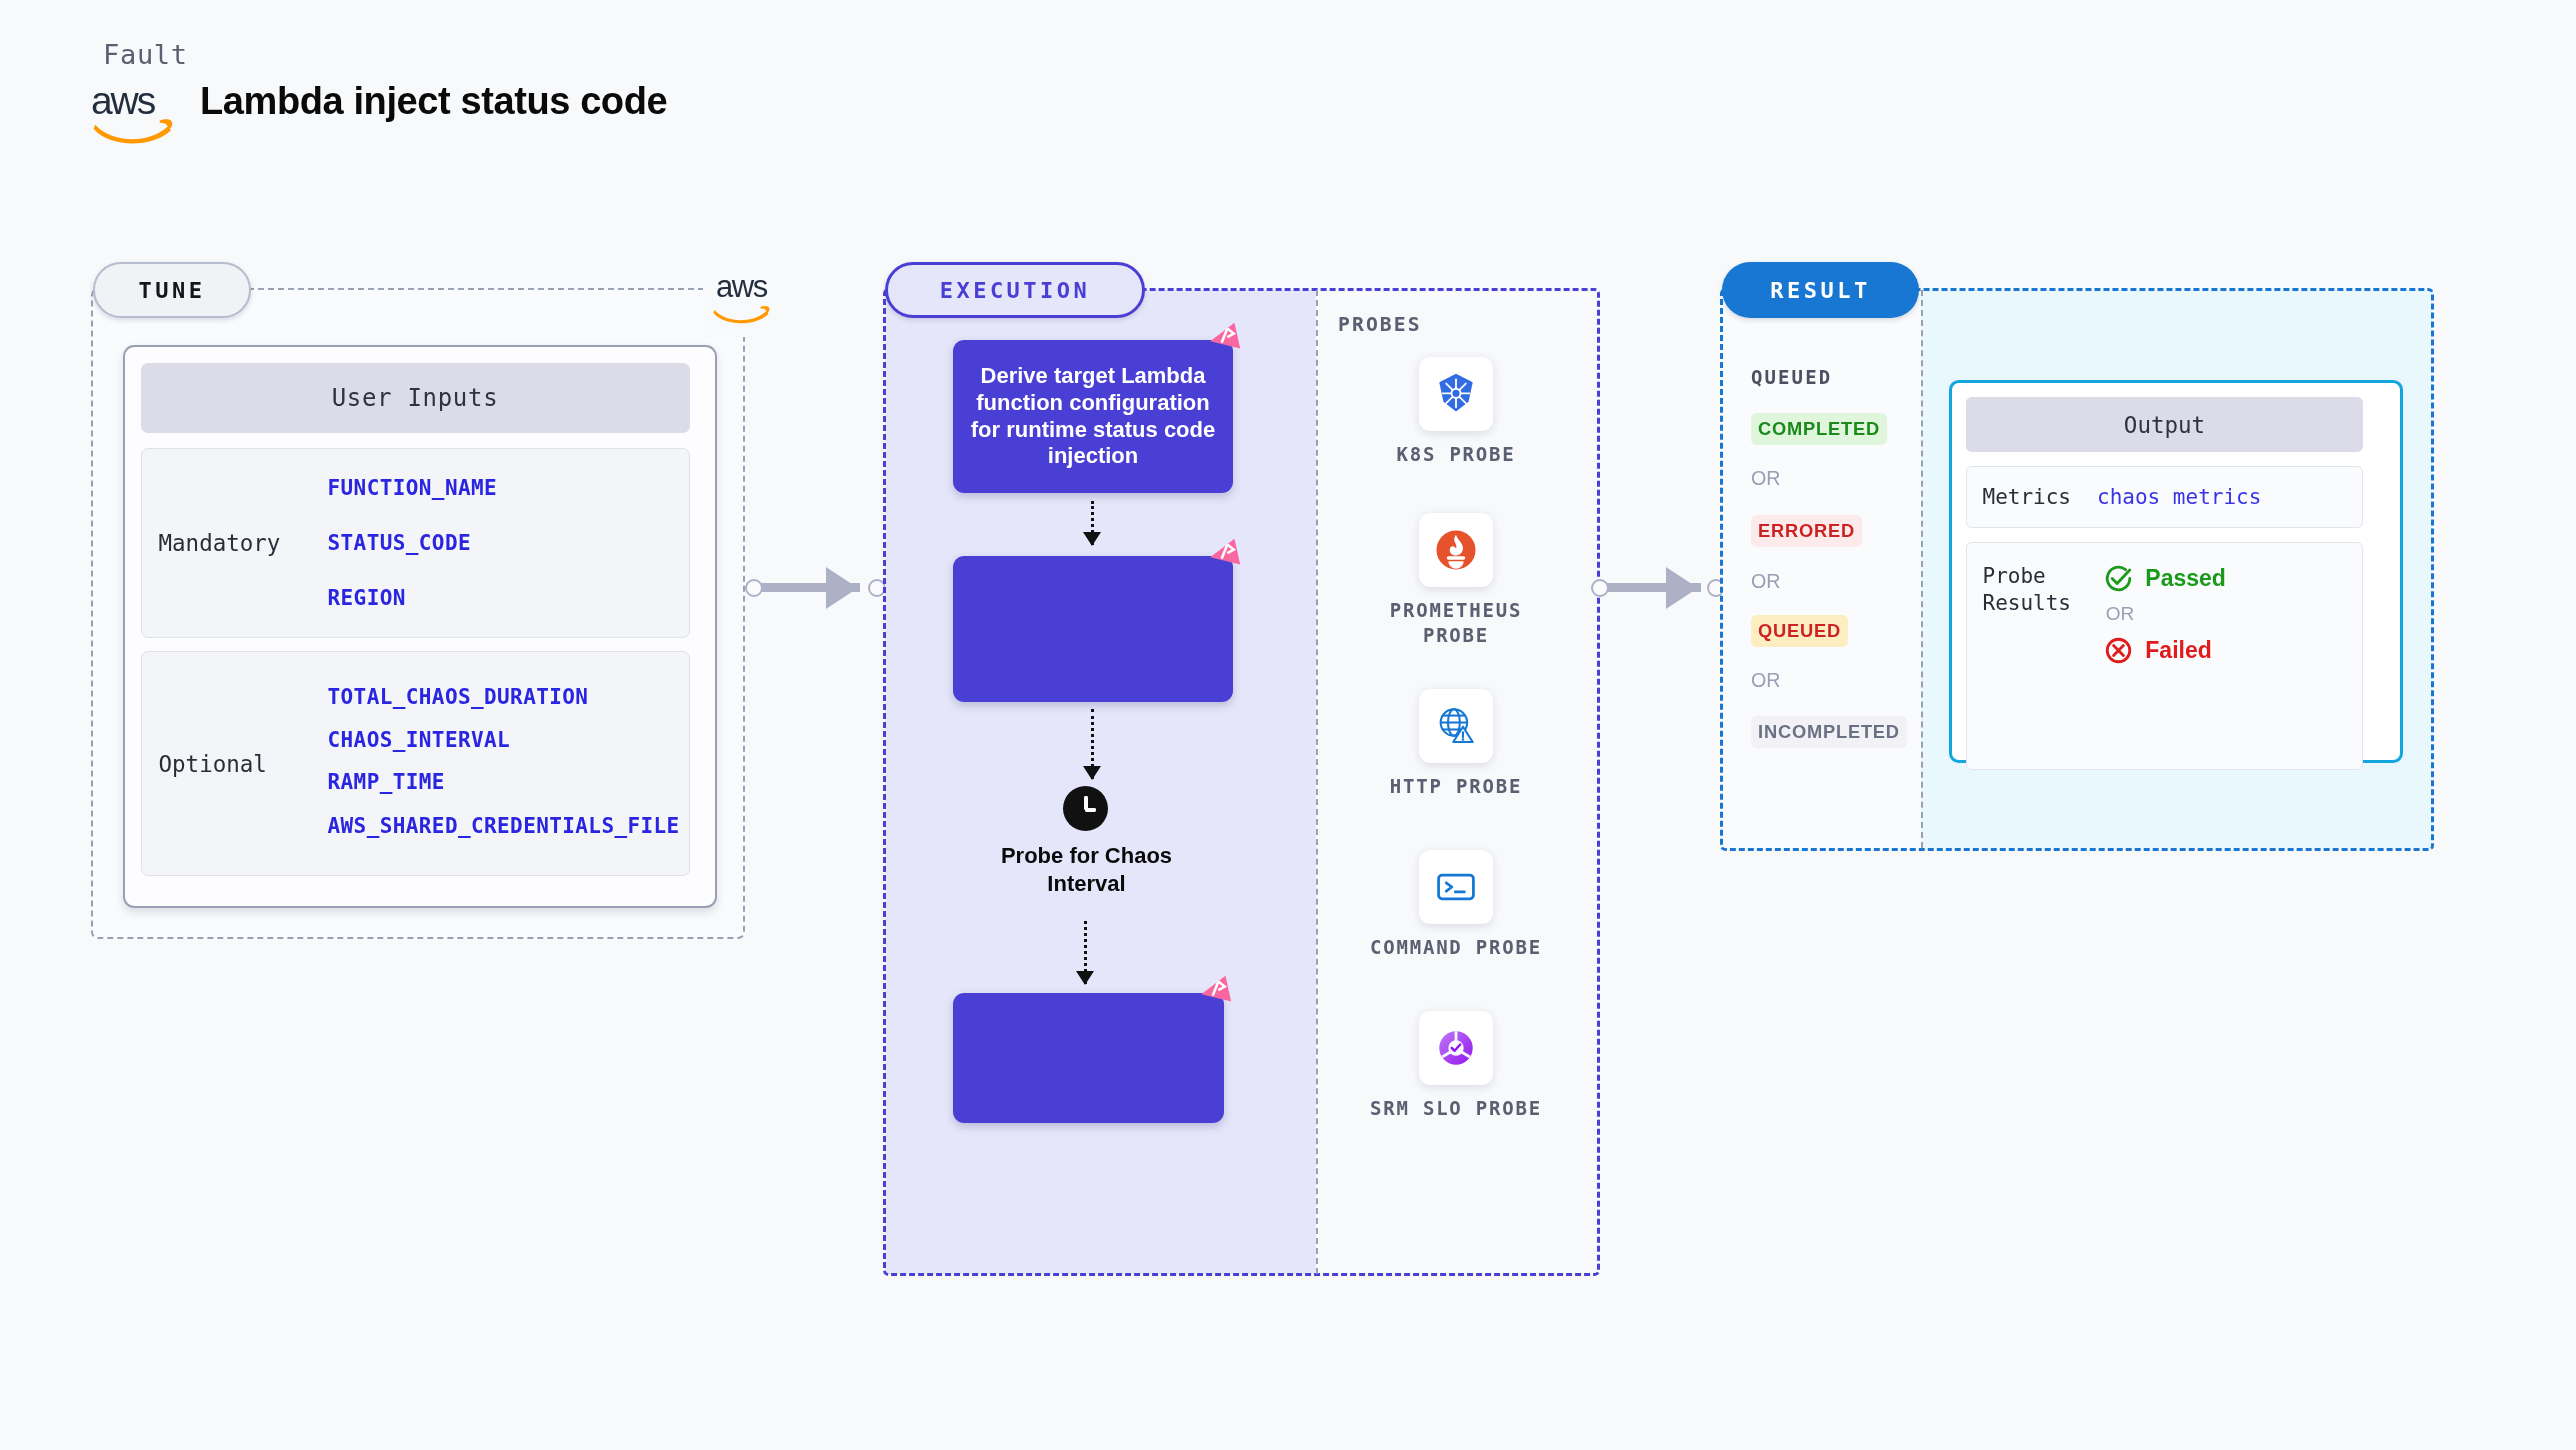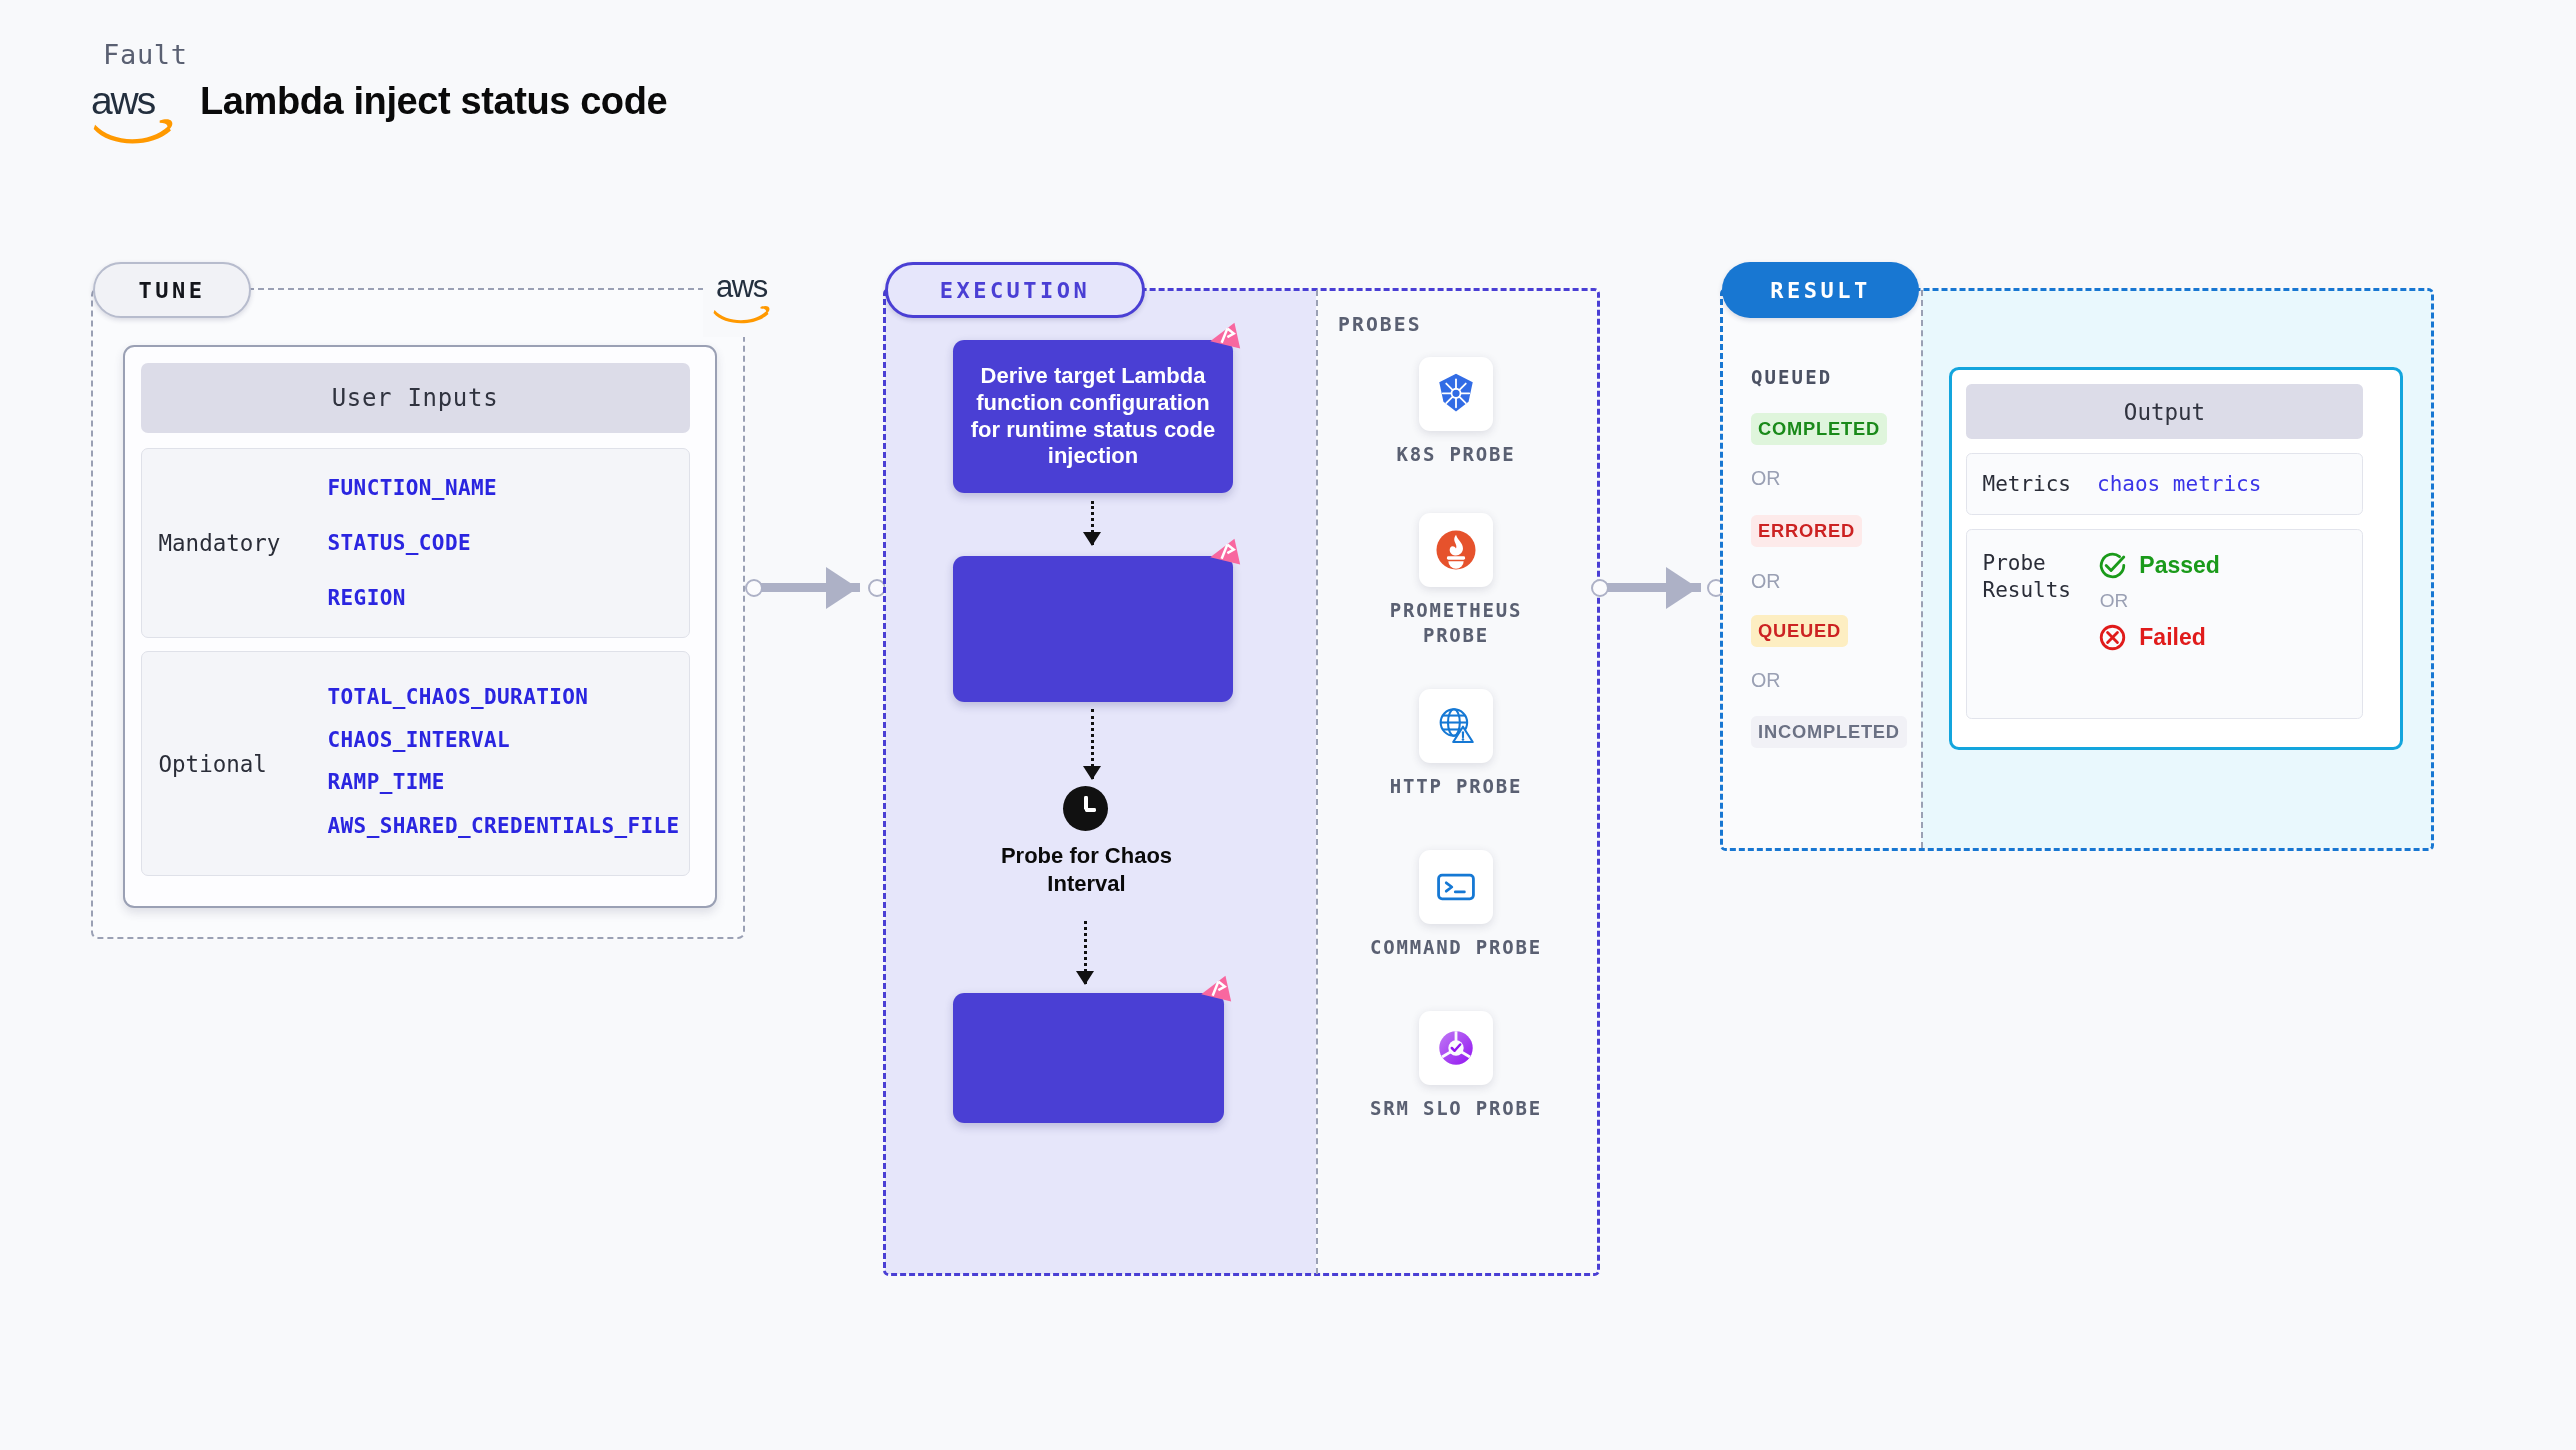--- a/index.html
+++ b/index.html
@@ -211,40 +211,40 @@
   }
   #sb0{top:413px;background:#dff5dc;color:#1a8a1a;}
   #or0{top:467px;}
   #sb1{top:515px;background:#fdeaea;color:#cc2222;}
   #or1{top:570px;}
   #sb2{top:615px;background:#fdeec2;color:#cc2222;}
   #or2{top:669px;}
   #sb3{top:716px;background:#f1f1f6;color:#6b7184;}
 
   #output-card{
-    left:1949px;top:367px;width:454px;height:383px;
+    left:1949px;top:380px;width:454px;height:383px;
     background:#fff;border:3.5px solid #13a5dd;border-radius:9.8px;
     box-sizing:border-box;
     padding-left:16px;
   }
   #output-title{
     position:absolute;left:14px;top:14px;width:397px;height:55px;
     background:#dcdce8;border-radius:5.6px;
     display:flex;align-items:center;justify-content:center;
     font-family:"DejaVu Sans Mono",monospace;font-size:22.5px;color:#30333f;
   }
   #metrics-row{
     position:absolute;left:14px;top:83px;width:397px;height:62px;
     background:#fafbfd;border:1.4px solid #e2e4ec;border-radius:5.6px;
     display:flex;align-items:center;box-sizing:border-box;
   }
   #probe-row{
-    position:absolute;left:14px;top:159px;width:397px;height:190px;
+    position:absolute;left:14px;top:159px;width:397px;height:228px;
     background:#fafbfd;border:1.4px solid #e2e4ec;border-radius:5.6px;
-    display:flex;box-sizing:border-box;padding-top:19.7px;
+    display:flex;box-sizing:border-box;padding-top:19.7px;gap:6px;
   }
   .out-key{
     width:130px;padding-left:15.5px;box-sizing:border-box;
     font-family:"DejaVu Sans Mono",monospace;font-size:21px;color:#2a2d38;
     line-height:1.28;
   }
   .out-val{
     font-family:"DejaVu Sans Mono",monospace;font-size:21px;color:#3a34e8;
   }
   .res-line{display:flex;align-items:center;margin-bottom:9.8px;}

